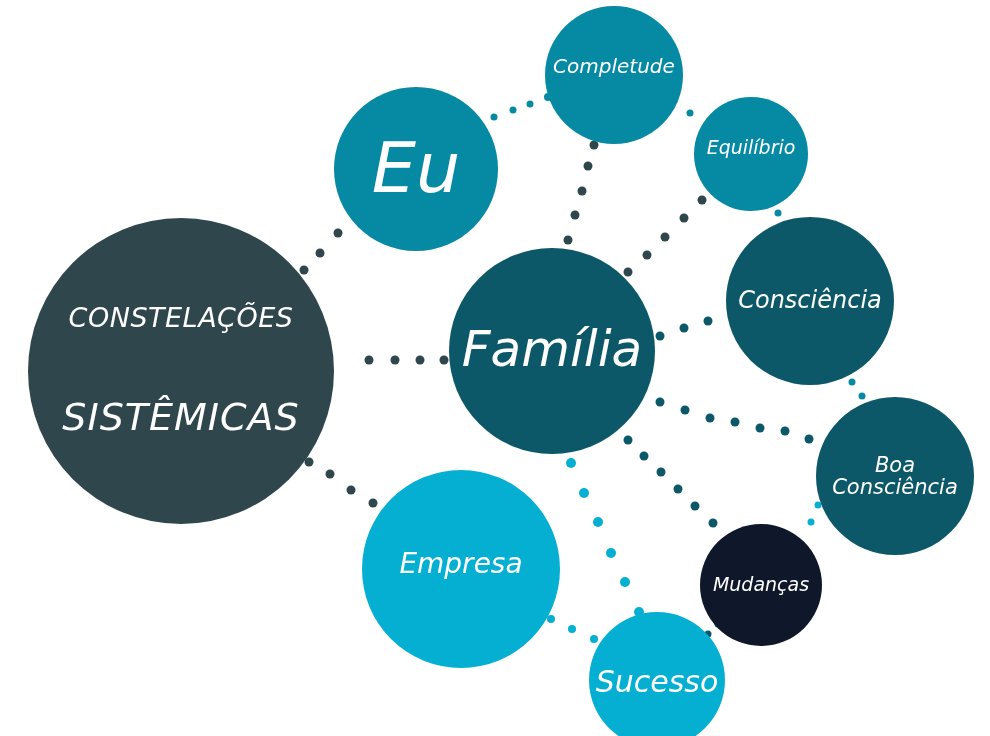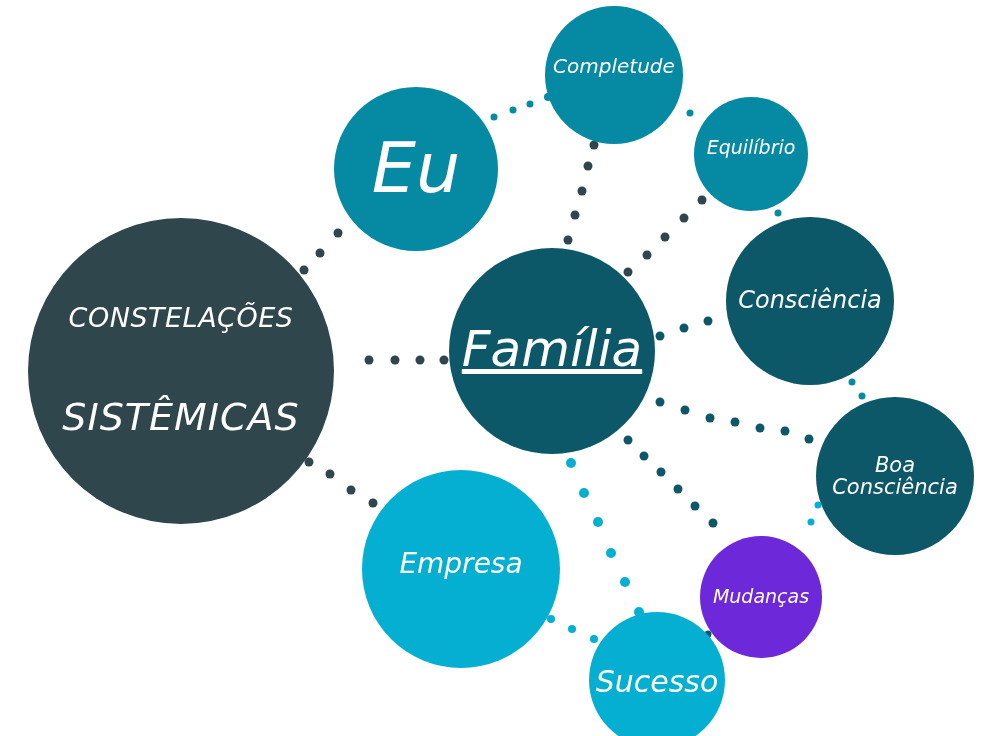--- a/index.html
+++ b/index.html
@@ -10,26 +10,26 @@
   #n-constel { left: 28px; top: 218px; width: 306px; height: 306px; background: #2e464c; gap: 48px; }
   #n-constel .l1 { font-size: 27px; letter-spacing: 0.5px; }
   #n-constel .l2 { font-size: 38px; margin-top: 18px; letter-spacing: 1px; }
   #n-eu { left: 334px; top: 87px; width: 164px; height: 164px; background: #0689a3; }
   #n-eu span { font-size: 70px; }
   #n-completude { left: 545px; top: 6px; width: 138px; height: 138px; background: #0689a3; }
   #n-completude span { font-size: 20px; margin-top: -4px; margin-bottom: 14px;}
   #n-equilibrio { left: 694px; top: 97px; width: 114px; height: 114px; background: #0689a3; }
   #n-equilibrio span { font-size: 19px; margin-bottom: 12px; }
   #n-familia { left: 449px; top: 248px; width: 206px; height: 206px; background: #0c5868; }
-  #n-familia span { font-size: 50px; margin-top: -4px; text-decoration: underline; }
+  #n-familia span { font-size: 50px; margin-top: -4px; }
   #n-consciencia { left: 726px; top: 217px; width: 168px; height: 168px; background: #0c5868; }
   #n-consciencia span { font-size: 24px; margin-top: 0px; }
   #n-boa { left: 816px; top: 397px; width: 158px; height: 158px; background: #0c5868; }
   #n-boa span { font-size: 21px; }
-  #n-mudancas { left: 700px; top: 536px; width: 122px; height: 122px; background: #6d28d9; }
+  #n-mudancas { left: 700px; top: 524px; width: 122px; height: 122px; background: #0f172a; }
   #n-mudancas span { font-size: 19px; }
   #n-empresa { left: 362px; top: 470px; width: 198px; height: 198px; background: #05afd1; }
   #n-empresa span { font-size: 28px; margin-top: -10px; }
   #n-sucesso { left: 589px; top: 612px; width: 136px; height: 136px; background: #05afd1; }
   #n-sucesso span { font-size: 30px; margin-top: 3px; }
 </style>
 </head>
 <body>
 
 <svg class="links" viewBox="0 0 990 736">

